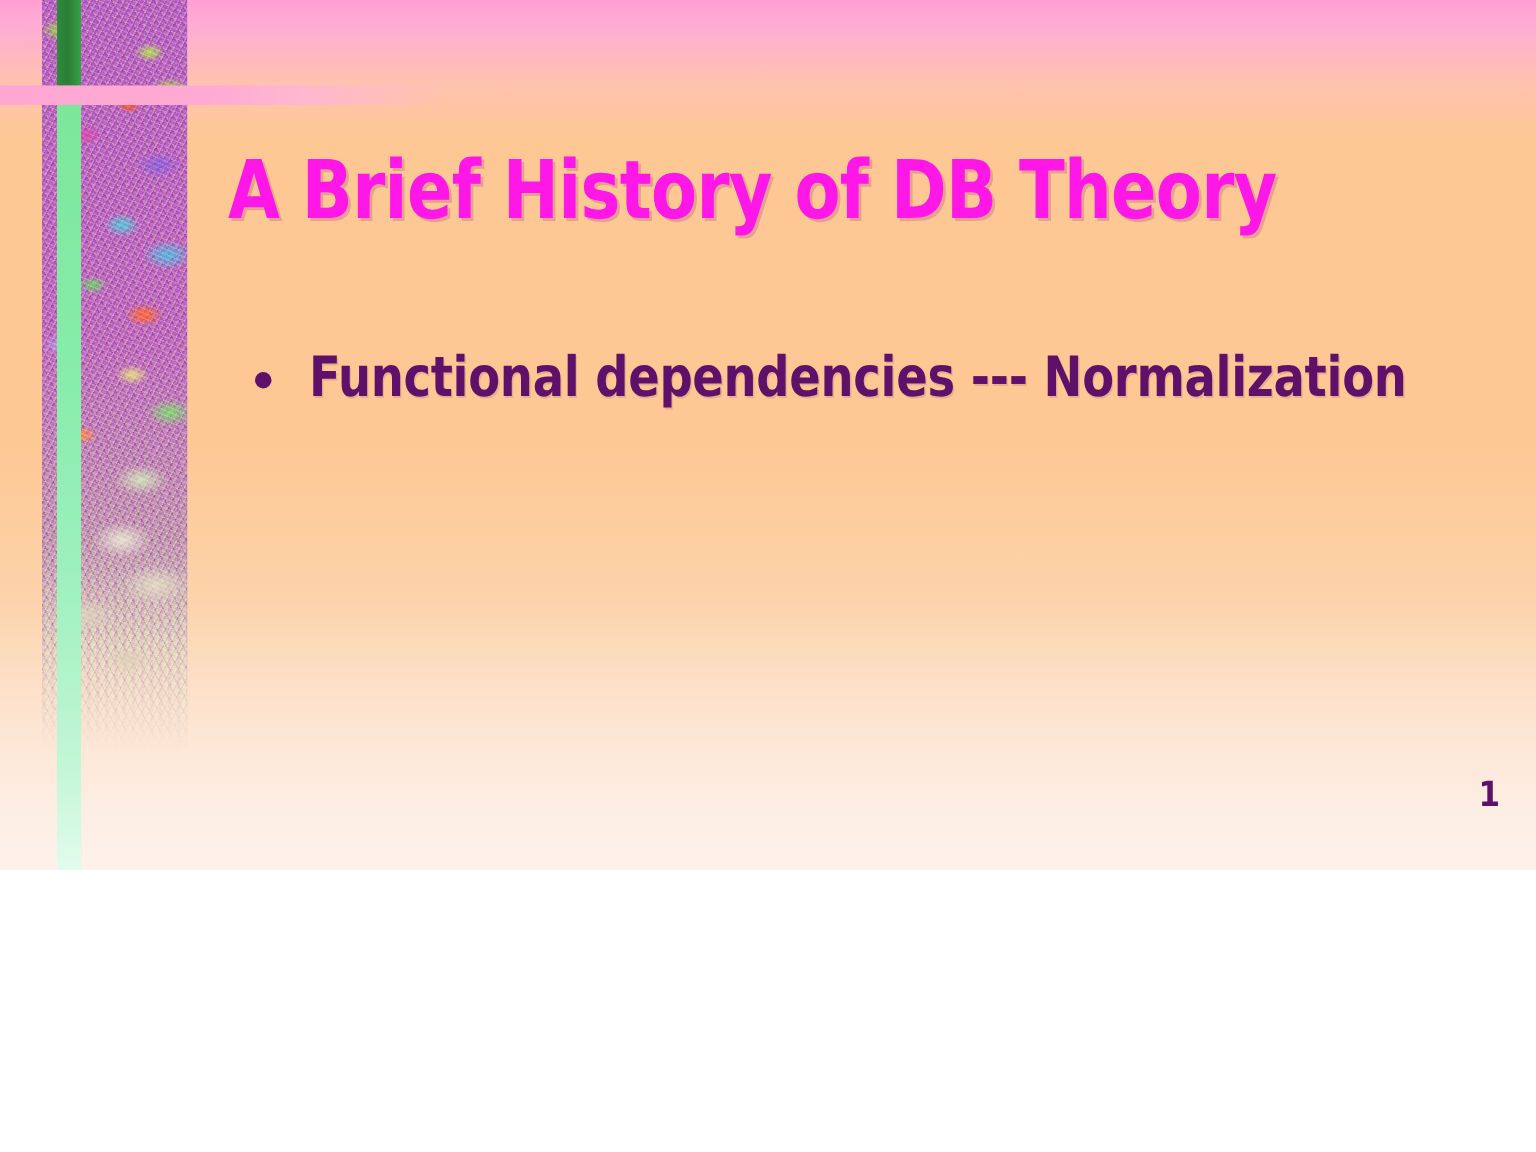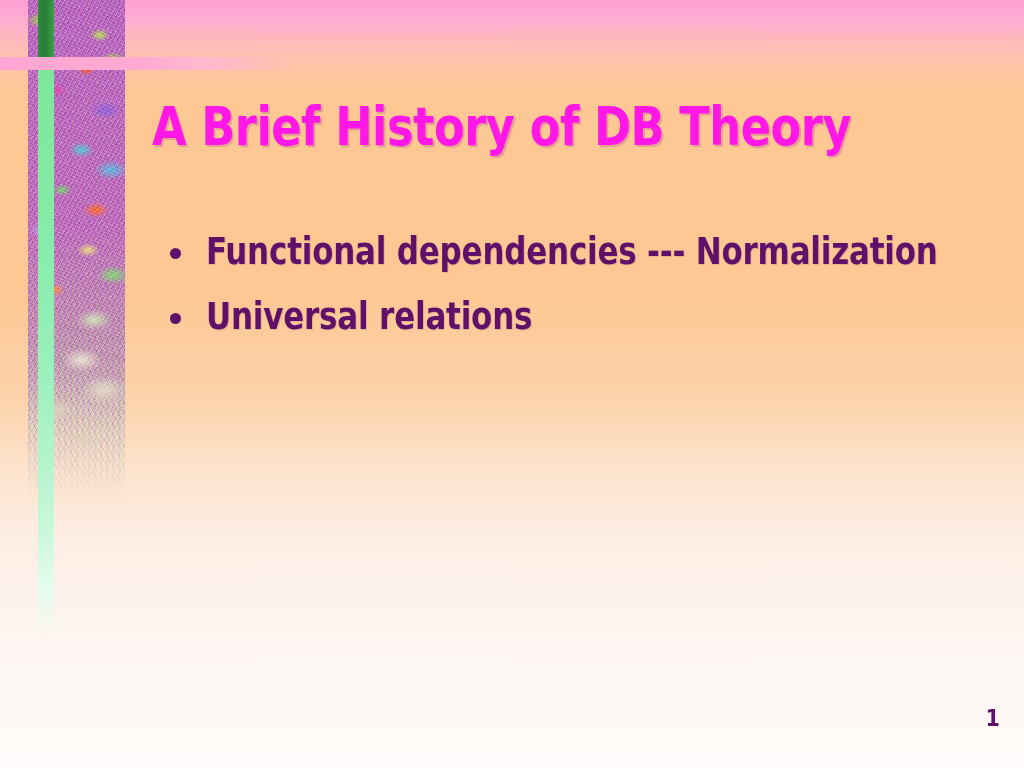--- a/index.html
+++ b/index.html
@@ -8,21 +8,21 @@
     padding: 0;
     background: #ffffff;
   }
   body {
     font-family: "DejaVu Sans", sans-serif;
   }
 
   .slide {
     position: relative;
     width: 1024px;
-    height: 768px;
+    height: 580px;
     overflow: hidden;
     
     background: linear-gradient(to bottom,
         #ff9fd2 0px,
         #ffaad6 14px,
         #ffc3ad 58px,
         #fdc894 92px,
         #fdc894 300px,
         #fcd3ab 400px,
         #fde3cd 470px,
@@ -221,21 +221,17 @@
     <div class="pink-rule"></div>
   </div>
 
   <div class="title">A Brief History of DB Theory</div>
 
   <ul class="bullets">
     <li class="bullet-row">
       <span class="bullet-dot"></span>
       <span class="bullet-text">Functional dependencies --- Normalization</span>
     </li>
-    <li class="bullet-row">
-      <span class="bullet-dot"></span>
-      <span class="bullet-text">Universal relations</span>
-    </li>
   </ul>
 
   <div class="page-number">1</div>
 
 </div>
 
 </body></html>

